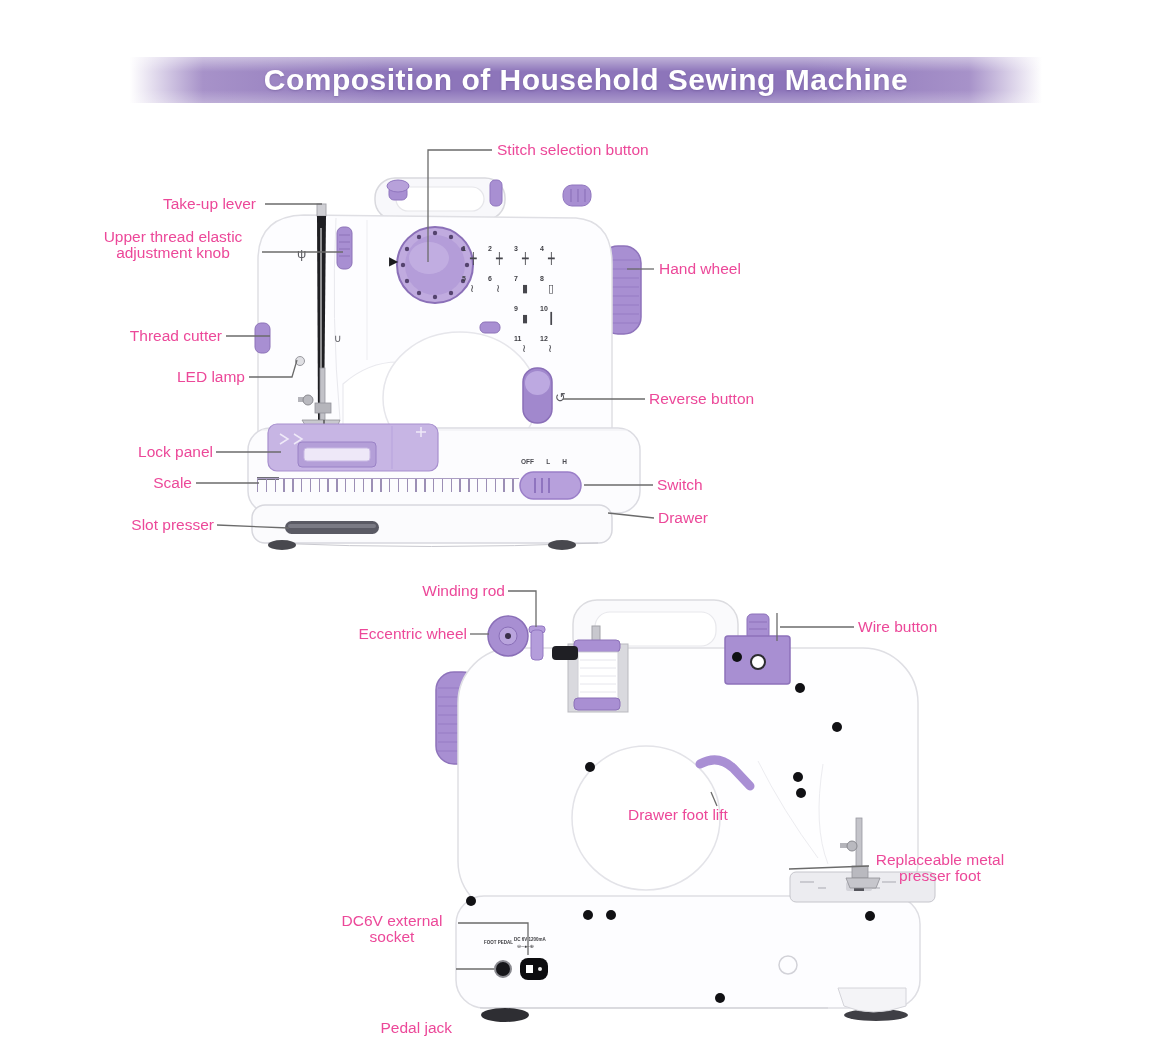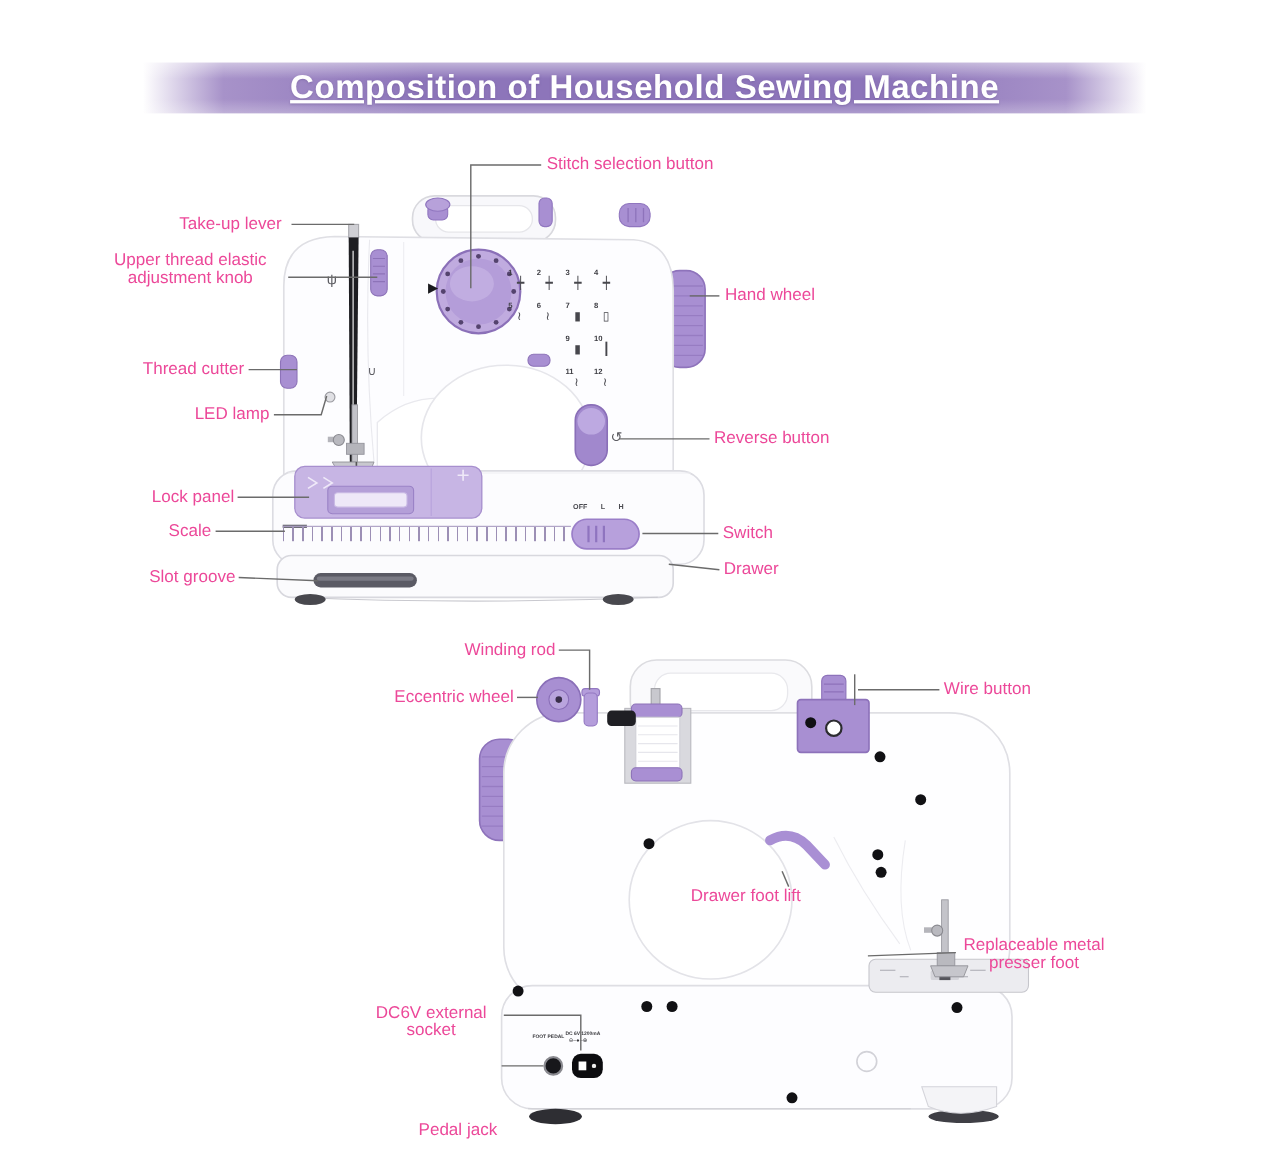--- a/index.html
+++ b/index.html
@@ -5,21 +5,21 @@
   html,body{margin:0;padding:0;background:#ffffff;}
   .page{position:relative;width:1164px;height:1046px;background:#ffffff;overflow:hidden;
         font-family:"Liberation Sans","DejaVu Sans",sans-serif;}
   
   .banner{position:absolute;left:130px;top:57px;width:912px;height:46px;
     background:
       linear-gradient(180deg, rgba(255,255,255,.45) 0%, rgba(255,255,255,0) 32%, rgba(255,255,255,0) 72%, rgba(255,255,255,.28) 100%),
       linear-gradient(90deg, #ffffff 0%, #a792c9 8%, #8d75ba 28%, #8d75ba 74%, #a792c9 92%, #ffffff 100%);
     display:flex;align-items:center;justify-content:center;}
   .banner h1{margin:0;font-size:30px;font-weight:bold;color:#ffffff;letter-spacing:.5px;
-    text-shadow:0 1px 2px rgba(90,70,130,.35);text-decoration:underline;}
+    text-shadow:0 1px 2px rgba(90,70,130,.35);}
   
   .lbl{position:absolute;font-size:15.5px;color:#ec4899;line-height:1.06;white-space:nowrap;}
   .lbl.r{text-align:right;}
   .lbl.c{text-align:center;white-space:normal;}
   
   .lines{position:absolute;left:0;top:0;width:1164px;height:1046px;pointer-events:none;}
   
   .illus{position:absolute;}
   
   .stitch-grid{position:absolute;left:461px;top:244px;width:106px;height:122px;
@@ -361,21 +361,21 @@
     <div>adjustment knob</div>
   </div>
   <div class="lbl" style="left:659px;top:261px;text-align:center;"><span>Hand wheel</span></div>
   <div class="lbl r" style="left:100px;top:328px;width:122px;"><span>Thread cutter</span></div>
   <div class="lbl r" style="left:125px;top:369px;width:120px;"><span>LED lamp</span></div>
   <div class="lbl" style="left:649px;top:391px;"><span>Reverse button</span></div>
   <div class="lbl r" style="left:95px;top:444px;width:118px;"><span>Lock panel</span></div>
   <div class="lbl r" style="left:95px;top:475px;width:97px;"><span>Scale</span></div>
   <div class="lbl" style="left:657px;top:477px;"><span>Switch</span></div>
   <div class="lbl" style="left:658px;top:510px;"><span>Drawer</span></div>
-  <div class="lbl r" style="left:95px;top:517px;width:119px;"><span>Slot groove</span></div>
+  <div class="lbl r" style="left:95px;top:517px;width:119px;"><span>Slot presser</span></div>
 
   <div class="lbl r" style="left:395px;top:583px;width:110px;"><span>Winding rod</span></div>
   <div class="lbl r" style="left:335px;top:626px;width:132px;"><span>Eccentric wheel</span></div>
   <div class="lbl" style="left:858px;top:619px;"><span>Wire button</span></div>
   <div class="lbl" style="left:628px;top:807px;"><span>Drawer foot lift</span></div>
   <div class="lbl c" style="left:856px;top:852px;width:168px;">
     <div>Replaceable metal</div>
     <div>presser foot</div>
   </div>
   <div class="lbl c" style="left:328px;top:913px;width:128px;">

